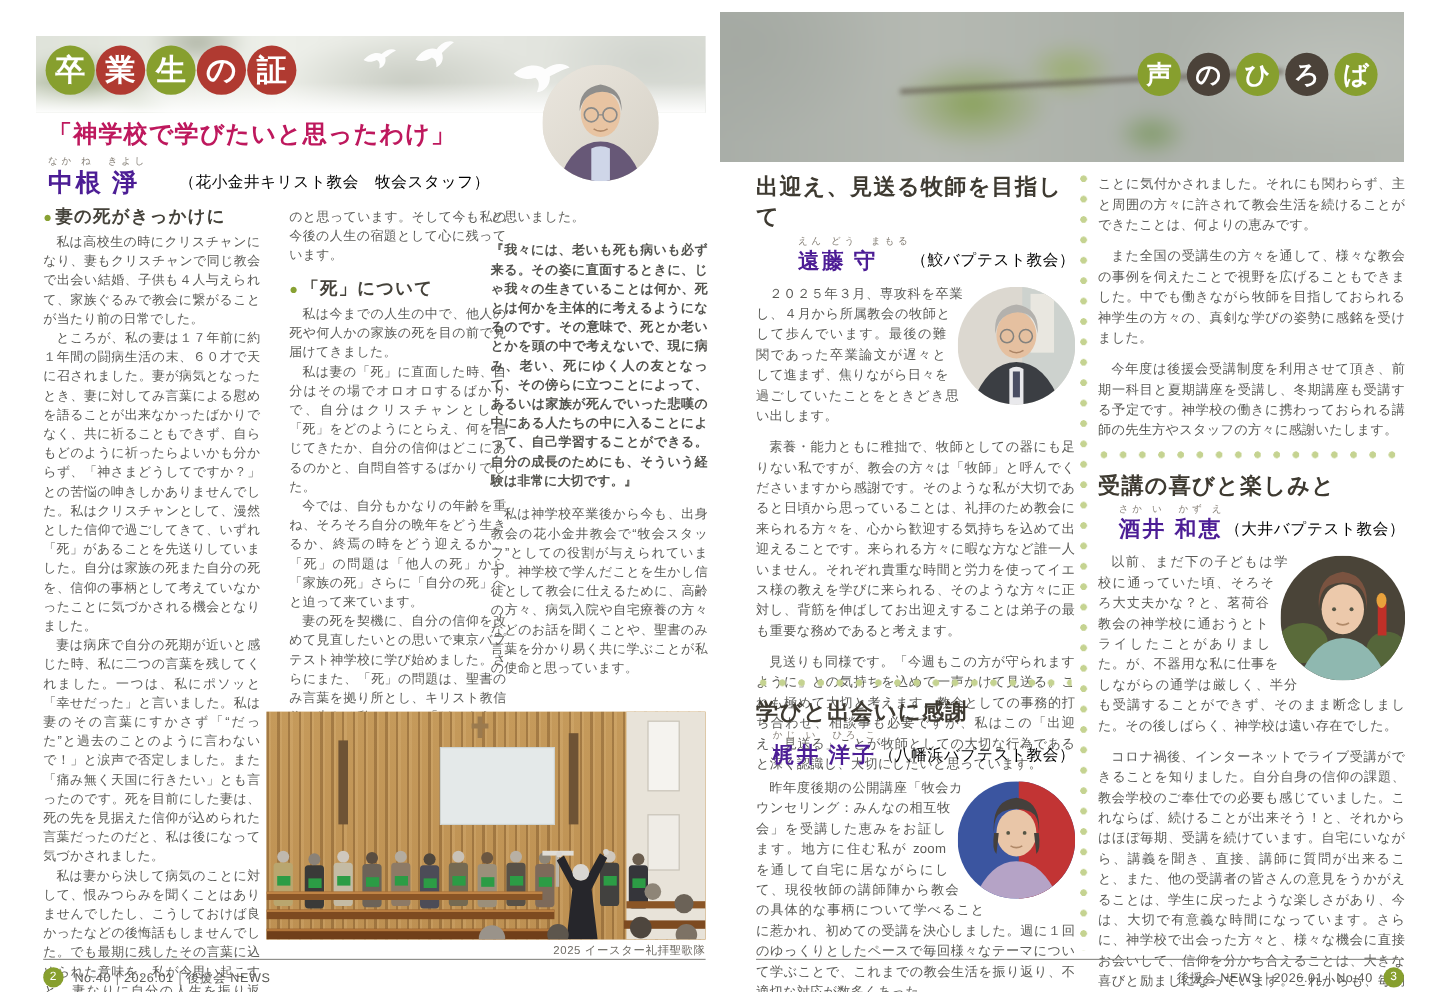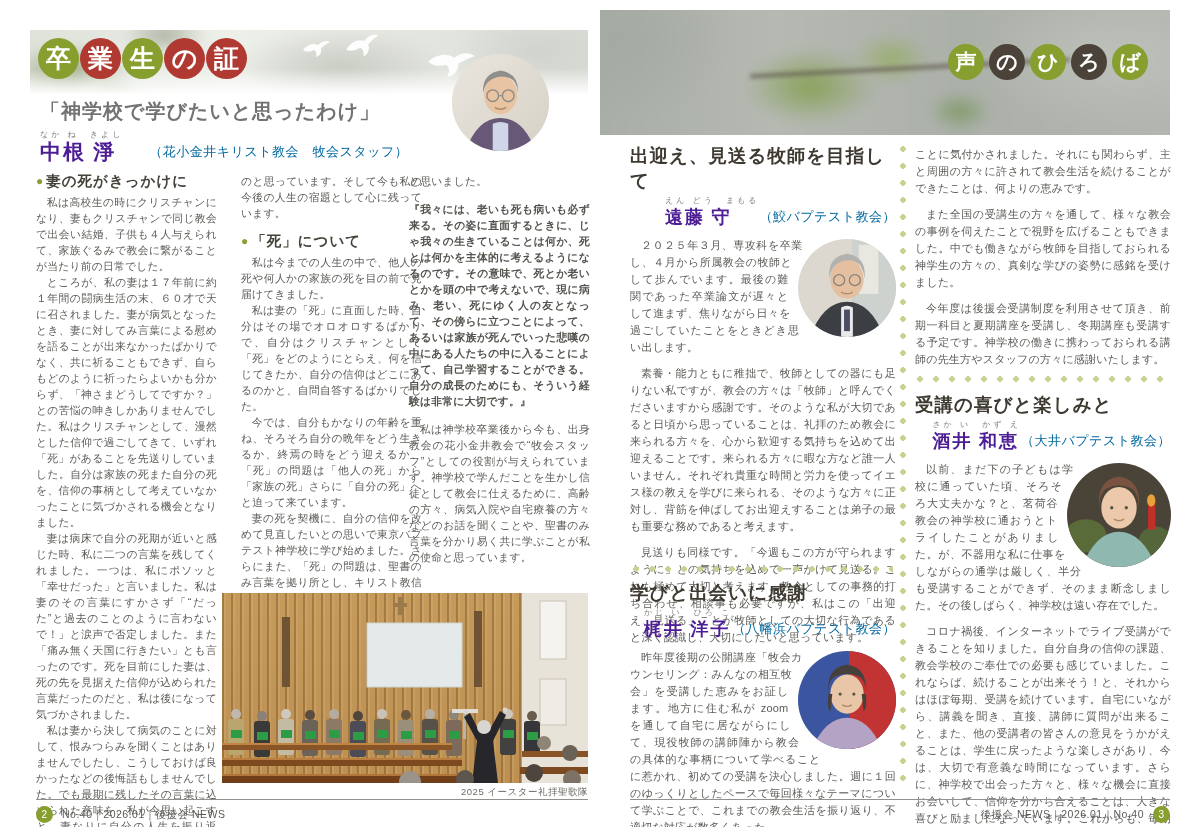--- a/index.html
+++ b/index.html
@@ -43,26 +43,26 @@
   .row-grad{left:38px;top:38px;}
   .row-grad .tc{width:41px;height:41px;font-size:25px;}
   .row-voice{left:948px;top:44px;gap:5px;}
   .row-voice .tc{width:36px;height:36px;font-size:21px;}
   .tc.green{background:#879f2e;}
   .tc.red{background:#b03a31;}
   .tc.brown{background:#4b4239;}
 
   
   .l-title{position:absolute;left:40px;top:98px;font-size:20px;font-weight:bold;
-    color:#737373;letter-spacing:1px;}
+    color:#be185d;letter-spacing:1px;}
   .author-row{position:absolute;left:40px;top:130px;width:420px;display:flex;
     align-items:flex-end;gap:26px;}
   .furi{font-size:8px;color:#857f76;letter-spacing:3px;line-height:10px;}
   .a-name{font-size:21px;font-weight:bold;color:#4c1d95;letter-spacing:2px;line-height:24px;}
-  .a-affil{font-size:13px;color:#0369a1;padding-bottom:3px;letter-spacing:.5px;font-family:Liberation Serif, serif;}
+  .a-affil{font-size:13px;color:#000000;padding-bottom:3px;letter-spacing:.5px;font-family:Liberation Serif, serif;}
 
   .portrait{position:absolute;border-radius:50%;overflow:hidden;}
   .portrait svg{display:block;width:100%;height:100%;}
   .p-nakane{left:452px;top:54px;width:97px;height:97px;}
 
   
   .lcol{position:absolute;top:173px;width:181px;font-size:10.8px;line-height:16px;
     text-align:justify;color:#5b5b57;letter-spacing:.2px;}
   .lcol1{left:36px;}
   .lcol2{left:241px;}

